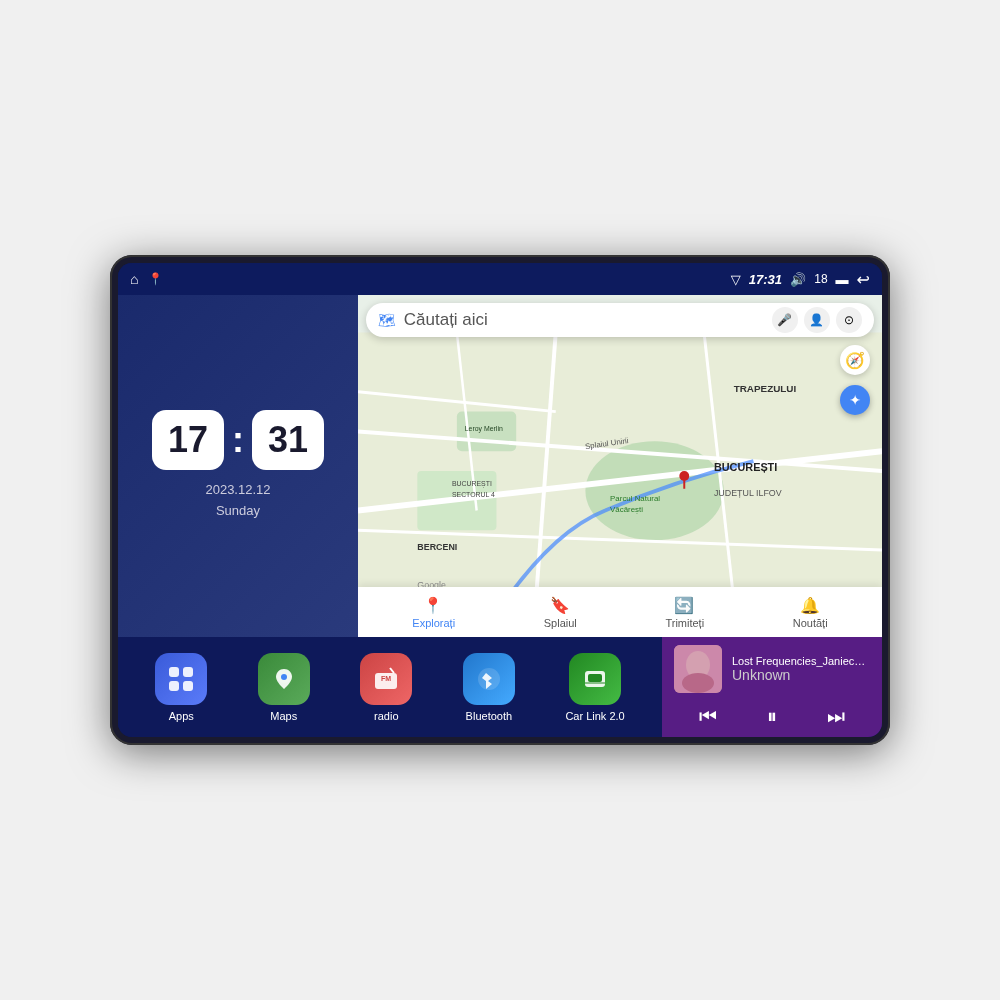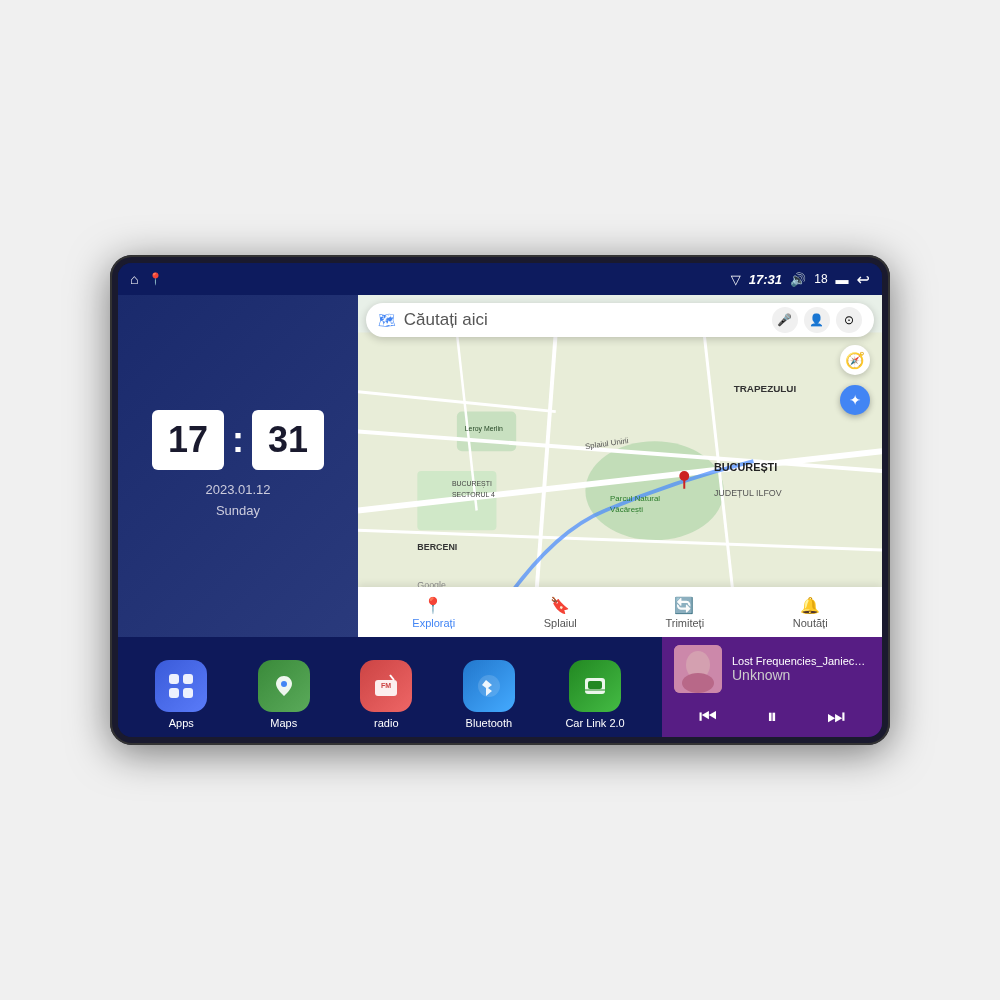--- a/index.html
+++ b/index.html
@@ -98,21 +98,21 @@
     .clock-block {
       background: white;
       color: #1a1a2e;
       font-size: 36px;
       font-weight: bold;
       width: 72px;
       height: 60px;
       display: flex;
       align-items: center;
       justify-content: center;
-      border-radius: 6px;
+      border-radius: 14px;
       font-family: 'Arial Black', sans-serif;
     }
 
     .clock-colon {
       color: white;
       font-size: 36px;
       font-weight: bold;
     }
 
     .clock-date {
@@ -250,21 +250,21 @@
       height: 100px;
       background: rgba(15, 25, 90, 0.95);
       display: flex;
       flex-shrink: 0;
     }
 
     
     .apps-area {
       flex: 1;
       display: flex;
-      align-items: flex-end;
+      align-items: center;
       justify-content: space-around;
       padding: 8px 12px;
     }
 
     .app-icon-item {
       display: flex;
       flex-direction: column;
       align-items: center;
       gap: 5px;
       cursor: pointer;
@@ -382,21 +382,21 @@
 
       <div class="top-row">
 
         <div class="clock-widget">
           <div class="clock-digits">
             <div class="clock-block">17</div>
             <div class="clock-colon">:</div>
             <div class="clock-block">31</div>
           </div>
           <div class="clock-date">
-            <div>2023.01.12</div>
+            <div>2023.12.12</div>
             <div>Sunday</div>
           </div>
         </div>
 
         <div class="map-area">
 
           
           <svg class="map-svg" viewBox="0 0 530 270" xmlns="http://www.w3.org/2000/svg">
 
             <rect width="530" height="270" fill="#e8edd8"></rect>

